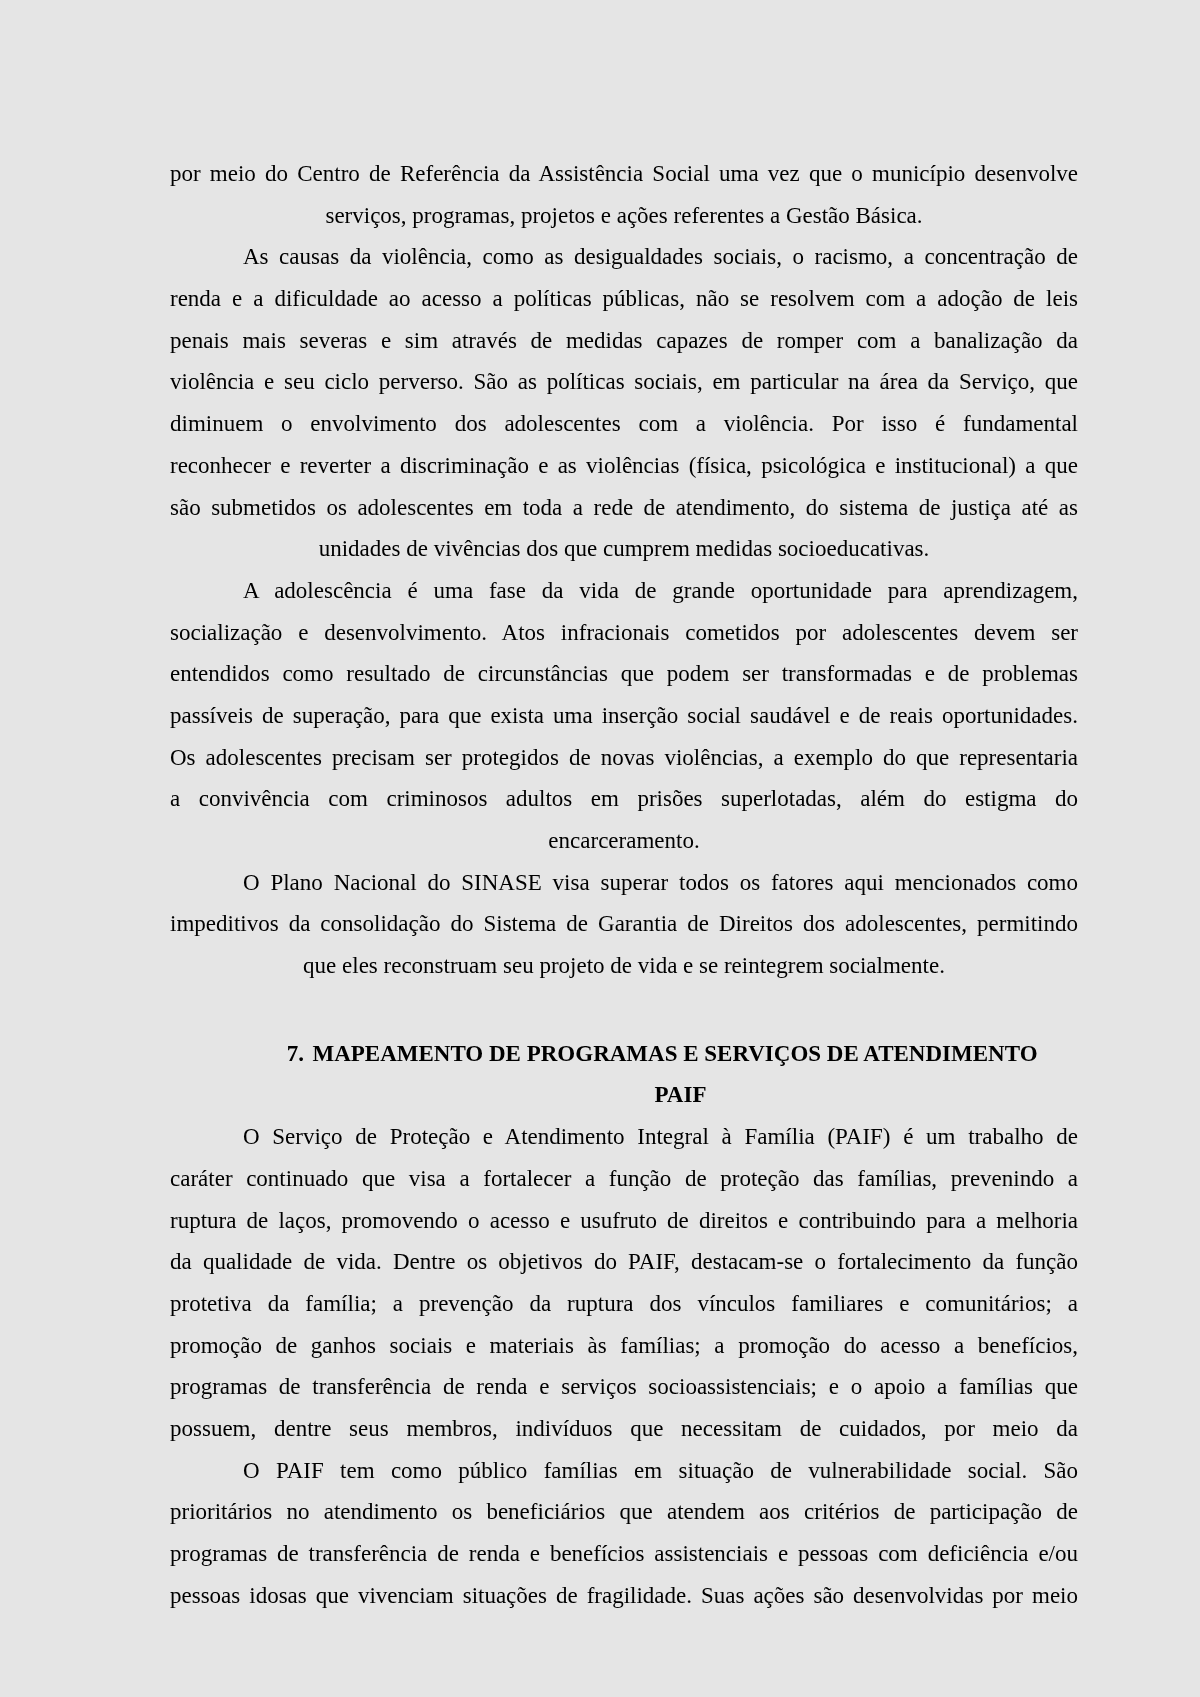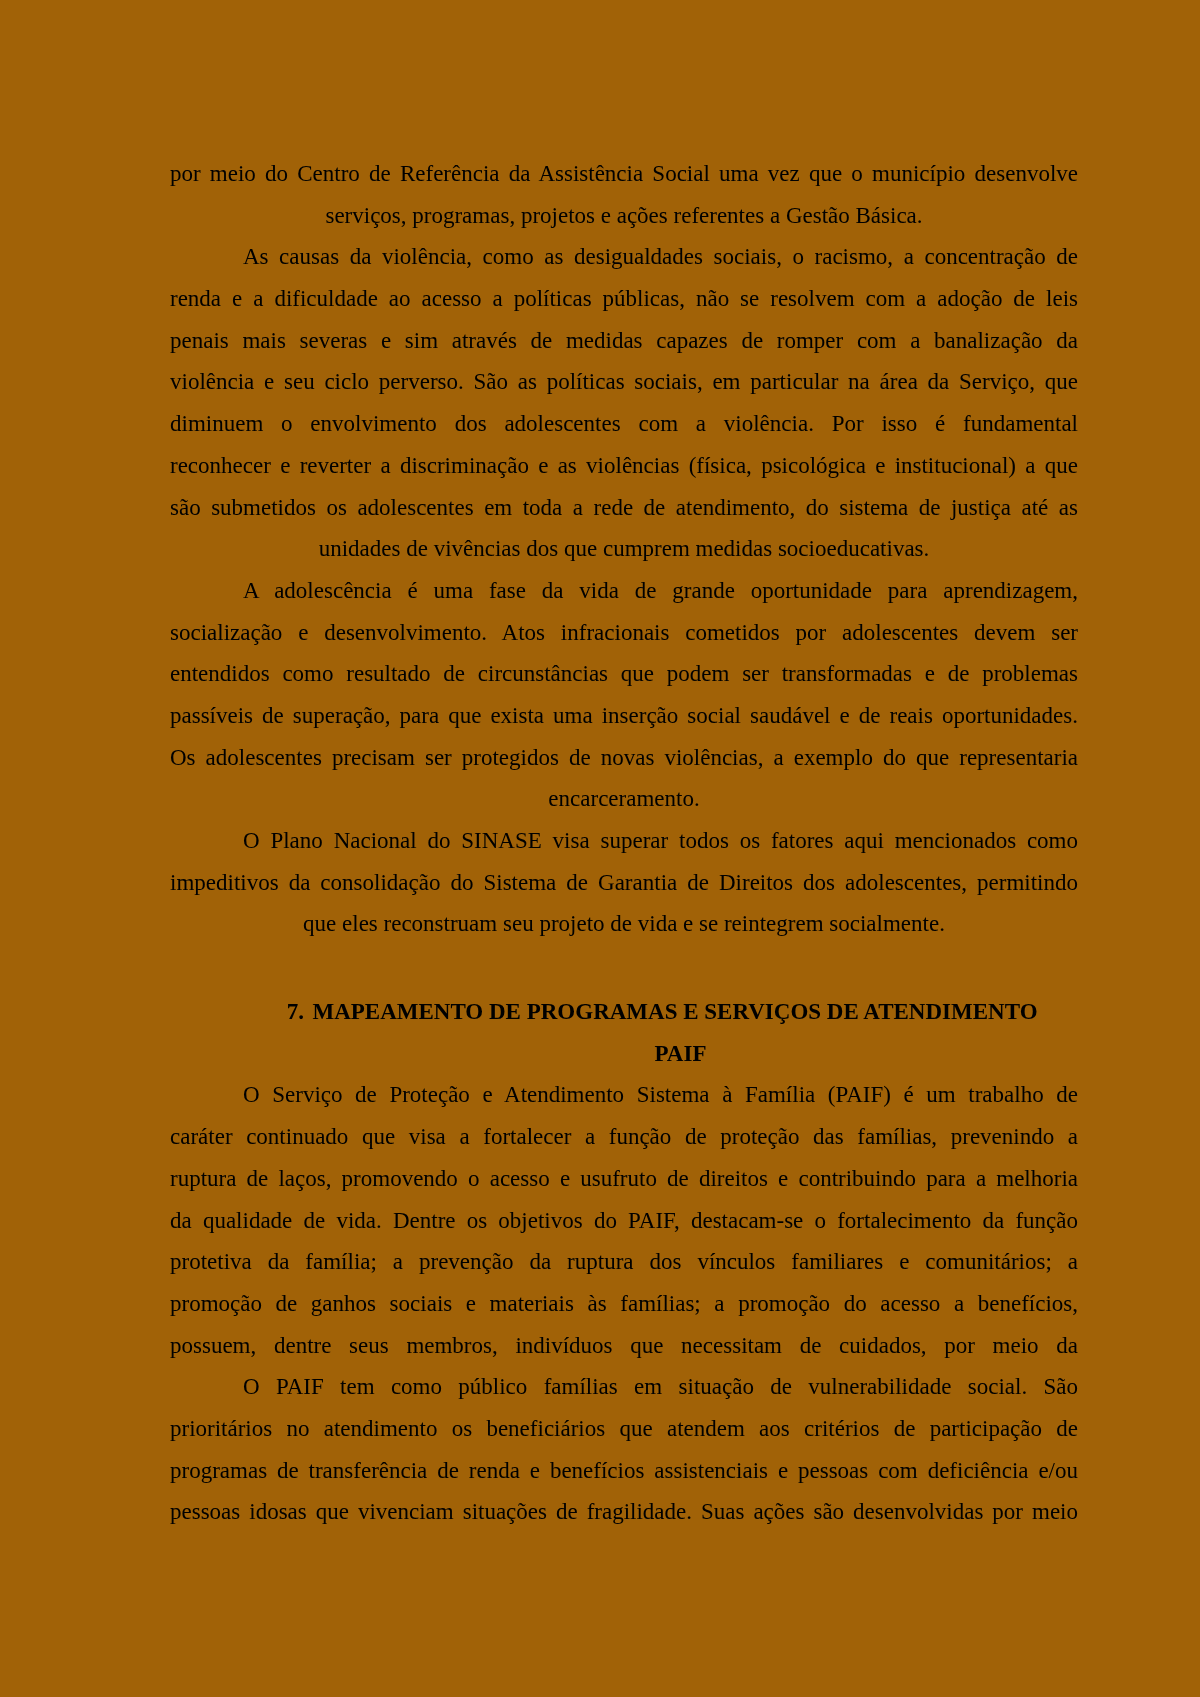--- a/index.html
+++ b/index.html
@@ -6,21 +6,21 @@
     margin: 0;
     padding: 0;
     background: #ffffff;
   }
   .page {
     position: relative;
     width: 1200px;
     height: 1697px;
     box-sizing: border-box;
     padding: 153px 122px 0 170px;
-    background: #a16207;
+    background: #e5e5e5;
     color: #000000;
     font-family: "Liberation Serif", "DejaVu Serif", serif;
     font-size: 23px;
     overflow: hidden;
   }
   .paragraph { margin: 0; }
   .line {
     line-height: 41.7px;
     height: 41.7px;
     overflow: hidden;
@@ -65,38 +65,40 @@
         <div class="line justify">reconhecer e reverter a discriminação e as violências (física, psicológica e institucional) a que</div>
         <div class="line justify">são submetidos os adolescentes em toda a rede de atendimento, do sistema de justiça até as</div>
         <div class="line left">unidades de vivências dos que cumprem medidas socioeducativas.</div>
       </div>
       <div class="paragraph">
         <div class="line justify indent">A adolescência é uma fase da vida de grande oportunidade para aprendizagem,</div>
         <div class="line justify">socialização e desenvolvimento. Atos infracionais cometidos por adolescentes devem ser</div>
         <div class="line justify">entendidos como resultado de circunstâncias que podem ser transformadas e de problemas</div>
         <div class="line justify">passíveis de superação, para que exista uma inserção social saudável e de reais oportunidades.</div>
         <div class="line justify">Os adolescentes precisam ser protegidos de novas violências, a exemplo do que representaria</div>
+        <div class="line justify">a convivência com criminosos adultos em prisões superlotadas, além do estigma do</div>
         <div class="line left">encarceramento.</div>
       </div>
       <div class="paragraph">
         <div class="line justify indent">O Plano Nacional do SINASE visa superar todos os fatores aqui mencionados como</div>
         <div class="line justify">impeditivos da consolidação do Sistema de Garantia de Direitos dos adolescentes, permitindo</div>
         <div class="line left">que eles reconstruam seu projeto de vida e se reintegrem socialmente.</div>
       </div>
       <div class="paragraph heading" style="margin-top: 46px;">
         <div class="line h-first left"><span class="num">7.</span><span>MAPEAMENTO DE PROGRAMAS E SERVIÇOS DE ATENDIMENTO</span></div>
         <div class="line h-wrap left">PAIF</div>
       </div>
       <div class="paragraph">
-        <div class="line justify indent">O Serviço de Proteção e Atendimento Sistema à Família (PAIF) é um trabalho de</div>
+        <div class="line justify indent">O Serviço de Proteção e Atendimento Integral à Família (PAIF) é um trabalho de</div>
         <div class="line justify">caráter continuado que visa a fortalecer a função de proteção das famílias, prevenindo a</div>
         <div class="line justify">ruptura de laços, promovendo o acesso e usufruto de direitos e contribuindo para a melhoria</div>
         <div class="line justify">da qualidade de vida. Dentre os objetivos do PAIF, destacam-se o fortalecimento da função</div>
         <div class="line justify">protetiva da família; a prevenção da ruptura dos vínculos familiares e comunitários; a</div>
         <div class="line justify">promoção de ganhos sociais e materiais às famílias; a promoção do acesso a benefícios,</div>
+        <div class="line justify">programas de transferência de renda e serviços socioassistenciais; e o apoio a famílias que</div>
         <div class="line justify">possuem, dentre seus membros, indivíduos que necessitam de cuidados, por meio da</div>
       </div>
       <div class="paragraph">
         <div class="line justify indent">O PAIF tem como público famílias em situação de vulnerabilidade social. São</div>
         <div class="line justify">prioritários no atendimento os beneficiários que atendem aos critérios de participação de</div>
         <div class="line justify">programas de transferência de renda e benefícios assistenciais e pessoas com deficiência e/ou</div>
         <div class="line justify">pessoas idosas que vivenciam situações de fragilidade. Suas ações são desenvolvidas por meio</div>
       </div>
     </main>
 </div>

